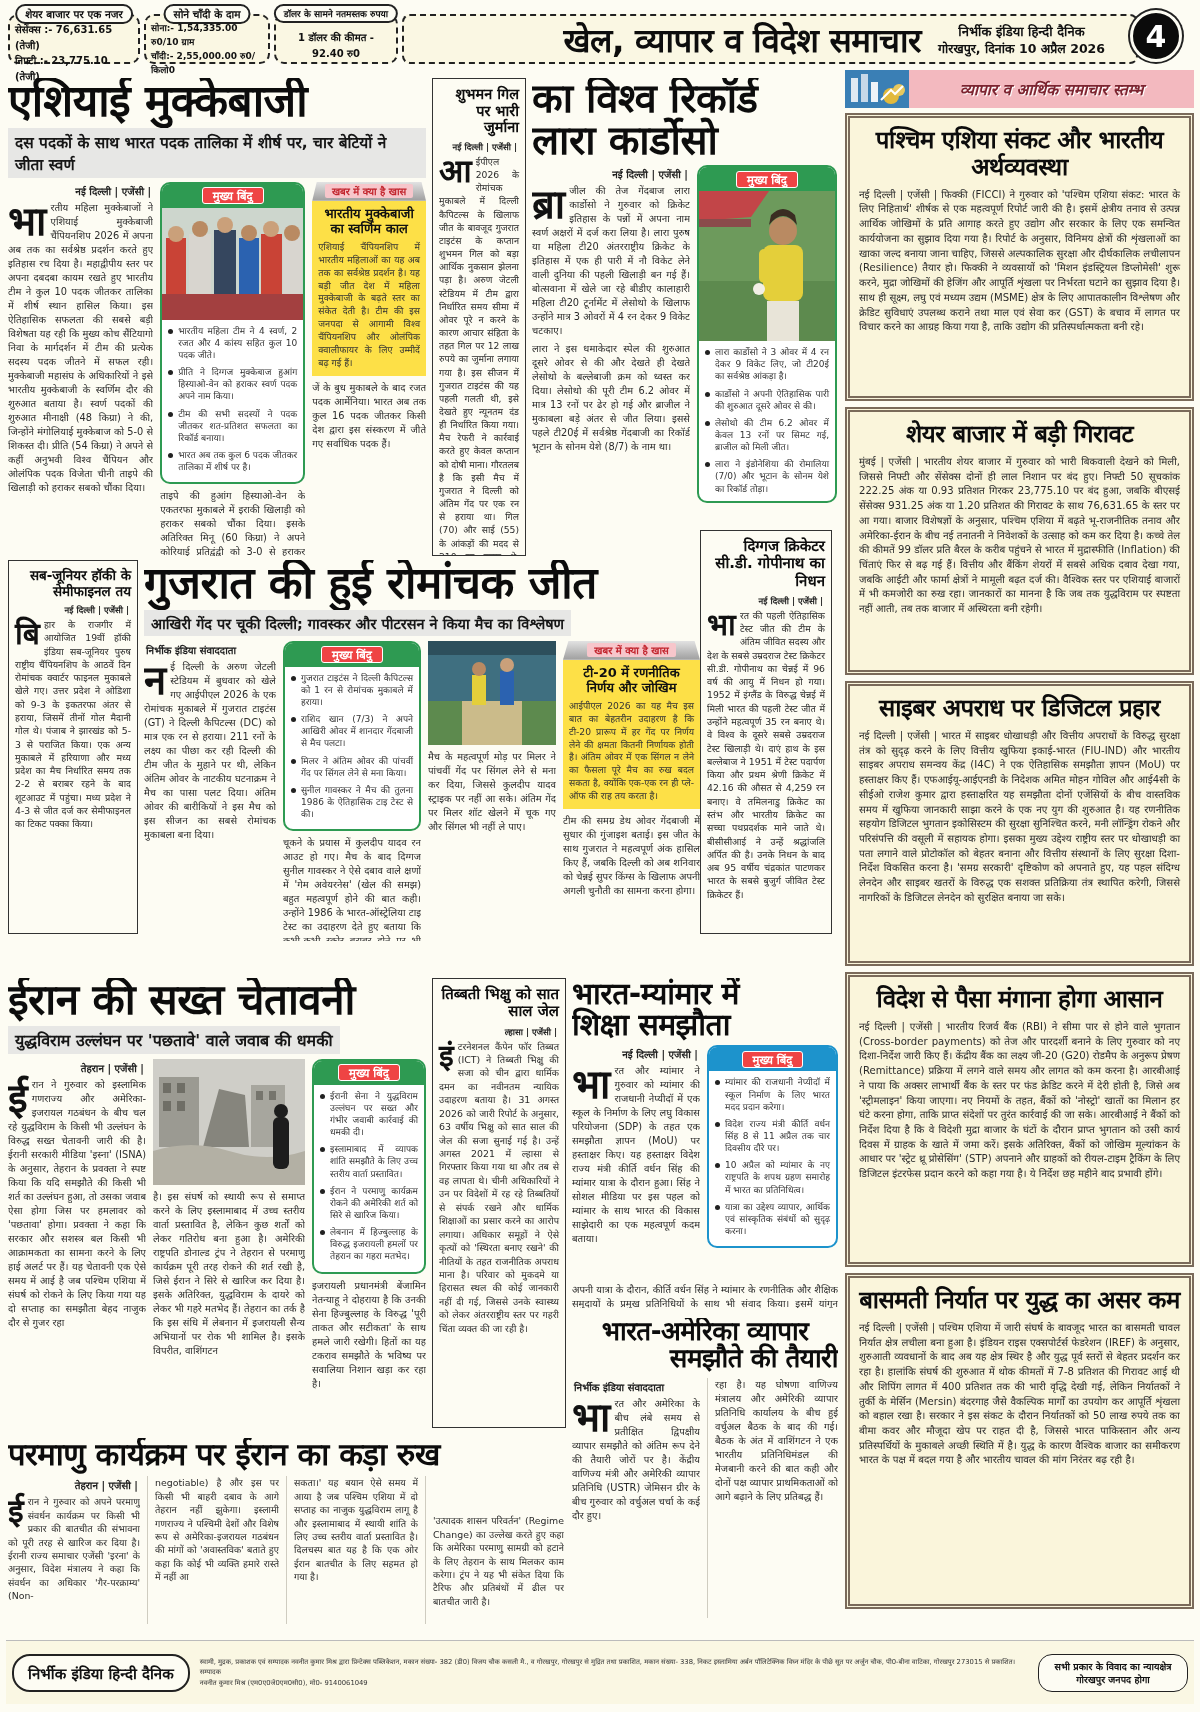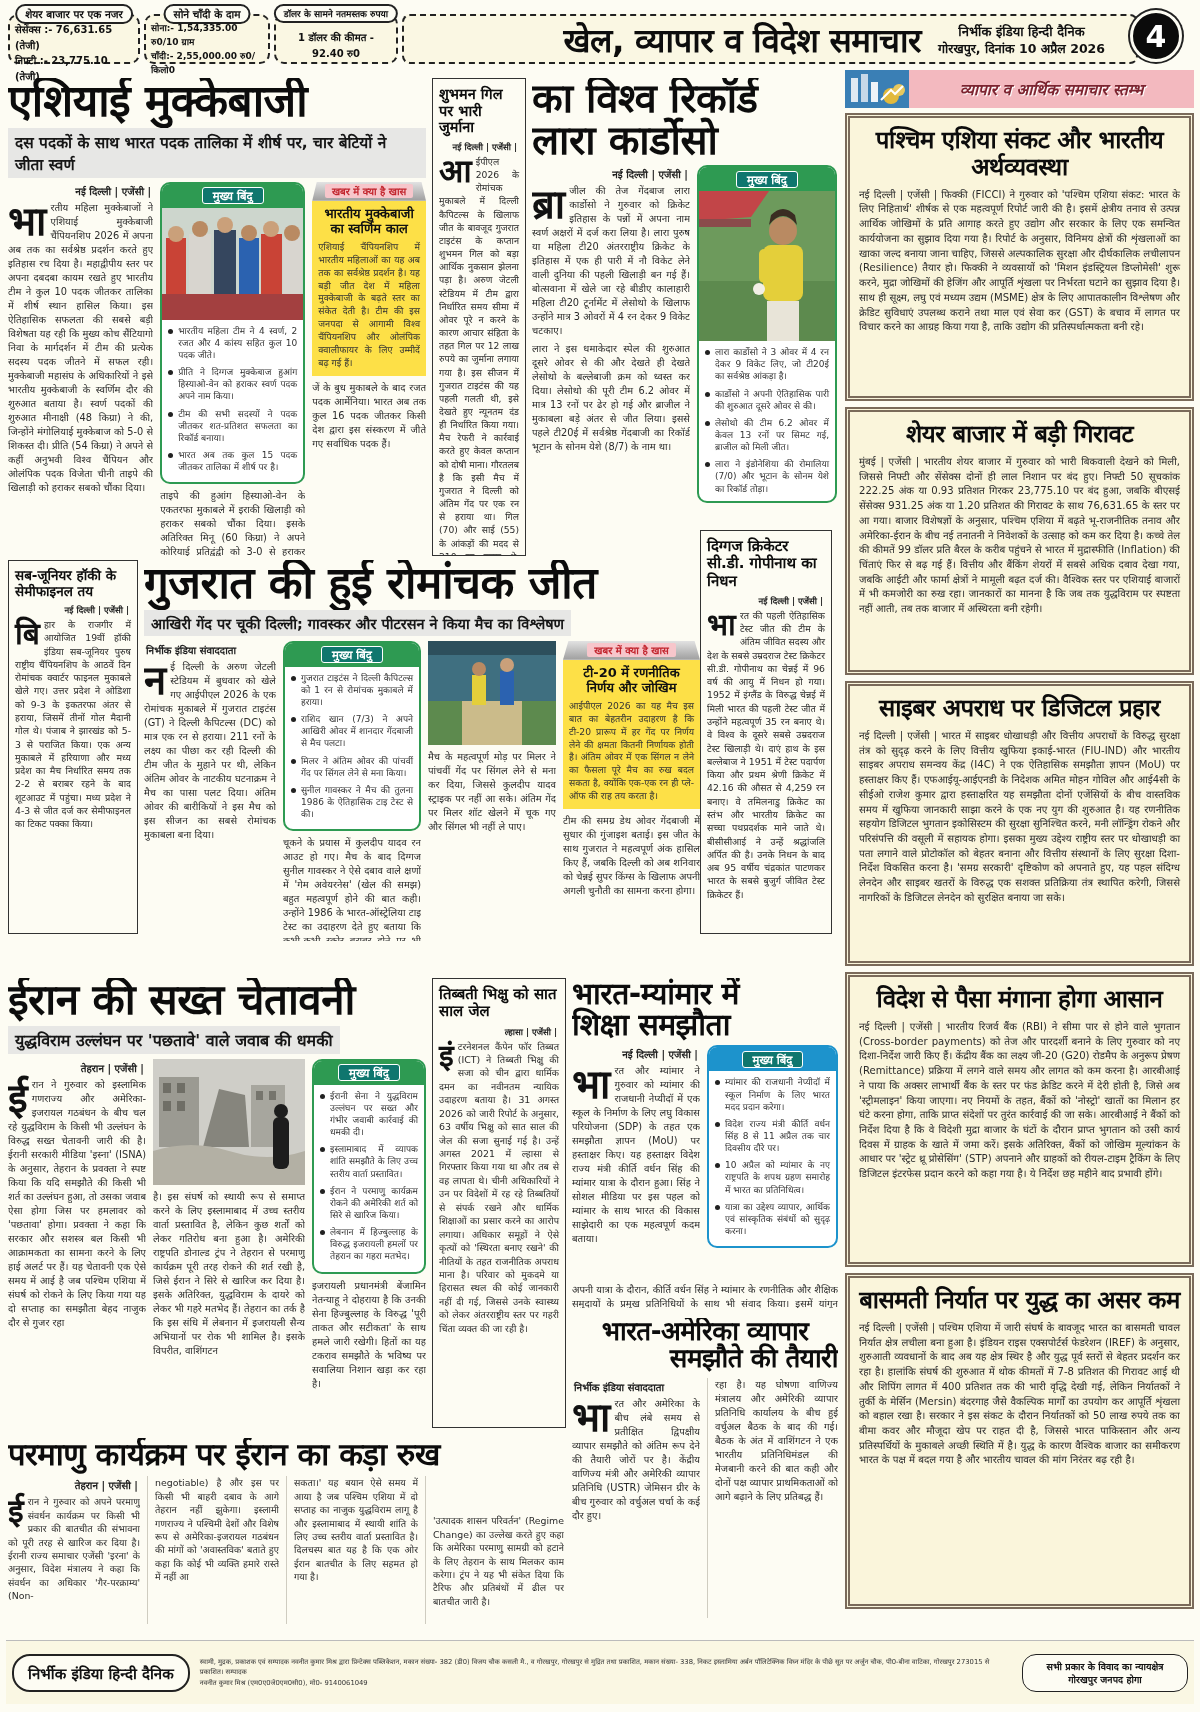--- a/index.html
+++ b/index.html
@@ -23,26 +23,26 @@
   .hl { font-weight:900; color:#0c0c0c; line-height:1.04; letter-spacing:-0.5px; }
   .subhead { background:#e7e7e5; font-weight:800; color:#161616; padding:3px 7px; margin-top:4px; display:inline-block; }
   .byline { font-size:10px; font-weight:800; color:#222; text-align:right; padding:2px 2px 3px; }
   .byline-l { text-align:left; }
   .bodytxt { font-size:9.8px; line-height:1.43; color:#2a2a2a; text-align:justify; }
   .dc { float:left; font-size:40px; line-height:0.9; font-weight:900; color:#111; padding:2px 4px 0 0; }
   .cols { display:flex; gap:7px; }
   .colrule > div + div { border-left:1px solid #cfccc0; padding-left:7px; }
   .clip { overflow:hidden; }
   .boxed { border:1.5px solid #333; padding:5px 6px; background:#fdfcf3; }
-  .bh { font-size:14.5px; font-weight:900; text-align:left; color:#0d0d0d; line-height:1.15; padding:2px 0 3px; }
+  .bh { font-size:14.5px; font-weight:900; text-align:right; color:#0d0d0d; line-height:1.15; padding:2px 0 3px; }
 
   
   .kb { border:2px solid #2e9a52; border-radius:10px; background:#fff; overflow:hidden; }
   .kb-head { background:#2e9a52; height:24px; display:flex; align-items:center; justify-content:center; }
-  .kb-label { background:#0f766e; border:1px solid #fff; color:#fff; font-size:11.5px; font-weight:800; padding:0 10px; border-radius:3px; }
+  .kb-label { background:#ef4444; border:1px solid #fff; color:#fff; font-size:11.5px; font-weight:800; padding:0 10px; border-radius:3px; }
   .kb-list { list-style:none; padding:5px 6px 4px 6px; }
   .kb-list li { font-size:9px; line-height:1.35; color:#333; margin-bottom:5px; padding-left:10px; position:relative; text-align:justify; }
   .kb-list li::before { content:""; position:absolute; left:0; top:4px; width:5px; height:5px; border-radius:50%; background:#222; }
   .kb.blue { border-color:#1d93cc; }
   .kb.blue .kb-head { background:#1d93cc; }
 
   
   .khas { }
   .khas-ribbon { background:linear-gradient(#e2e2e2,#9e9e9e); height:19px; display:flex; align-items:center; justify-content:center; clip-path:polygon(4% 0,96% 0,100% 100%,0 100%); }
   .khas-label { background:#f7c6cb; color:#c2272f; font-size:10px; font-weight:800; padding:0 7px; border-radius:2px; }
@@ -56,21 +56,21 @@
   .bizhead svg { flex:0 0 64px; }
   .biztitle { flex:1; background:#f3b9bf; display:flex; align-items:center; justify-content:center; font-size:15.5px; font-weight:900; font-style:italic; color:#7c2430; text-shadow:1px 1px 0 #fff; }
   .bizart { border:5px double #7a6a5a; background:#faf5db; padding:7px 9px; margin-bottom:6px; overflow:hidden; }
   .bizart h2 { font-size:24px; font-weight:900; color:#0c0c0c; text-align:center; line-height:1.12; padding:2px 0 7px; letter-spacing:-0.5px; }
   .bizart .bodytxt { font-size:10.1px; line-height:1.46; }
 
   
   #footer { position:absolute; left:6px; top:1640px; width:1188px; height:64px; background:#faf7e3; border-top:1px solid #bbb; display:flex; align-items:center; gap:10px; padding:0 6px; }
   .f-paper { border:2px solid #222; border-radius:18px; padding:7px 14px; font-size:15px; font-weight:900; color:#111; white-space:nowrap; background:#fdfcf3; }
   .f-imprint { flex:1; font-size:6.8px; color:#333; line-height:1.5; }
-  .f-juris { border:1.5px solid #222; border-radius:14px; padding:5px 10px; font-size:9.5px; font-weight:800; color:#111; width:166px; text-align:center; background:#fdfcf3; }
+  .f-juris { border:1.5px solid #222; border-radius:14px; padding:5px 10px; font-size:9.5px; font-weight:800; color:#111; width:150px; text-align:center; background:#fdfcf3; }
 
   svg { display:block; }
 </style>
 </head>
 <body>
 
 <div id="paper">
 
   <div class="tickbox" style="left:8px;width:132px;">
     <span class="ticktab">शेयर बाजार पर एक नजर</span>
@@ -123,21 +123,21 @@
                 <circle cx="87" cy="25" r="8" fill="#b98a62"></circle>
               <rect x="99" y="26" width="21" height="60" fill="#c94336"></rect>
                 <circle cx="109" cy="21" r="8" fill="#caa07a"></circle>
               <rect x="121" y="30" width="19" height="56" fill="#d8d5cf"></rect>
                 <circle cx="130" cy="25" r="8" fill="#b98a62"></circle>
             </svg>
             <ul class="kb-list">
               <li>भारतीय महिला टीम ने 4 स्वर्ण, 2 रजत और 4 कांस्य सहित कुल 10 पदक जीते।</li>
               <li>प्रीति ने दिग्गज मुक्केबाज हुआंग हिस्याओ-वेन को हराकर स्वर्ण पदक अपने नाम किया।</li>
               <li>टीम की सभी सदस्यों ने पदक जीतकर शत-प्रतिशत सफलता का रिकॉर्ड बनाया।</li>
-              <li>भारत अब तक कुल 15 पदक जीतकर तालिका में शीर्ष पर है।</li>
+              <li>भारत अब तक कुल 6 पदक जीतकर तालिका में शीर्ष पर है।</li>
             </ul>
           </div>
           <p class="bodytxt" style="margin-top:5px;">ताइपे की हुआंग हिस्याओ-वेन के एकतरफा मुकाबले में इराकी खिलाड़ी को हराकर सबको चौंका दिया। इसके अतिरिक्त मिनू (60 किग्रा) ने अपने कोरियाई प्रतिद्वंद्वी को 3-0 से हराकर दूसरा स्वर्ण जीता, जबकि मुस्कान अख्तारी (70 किग्रा) ने कजाकिस्तान की खिलाड़ी को हराकर चौथा स्वर्ण पदक भारत की झोली में डाला। जैस्मीन और अल्फिया पठान ने रजत पदक जीते।</p>
         </div>
         <div class="clip" style="width:116px;">
           <div class="khas">
             <div class="khas-ribbon">
                 <span class="khas-label">खबर में क्या है खास</span>
               </div>
             <div class="khas-body">

